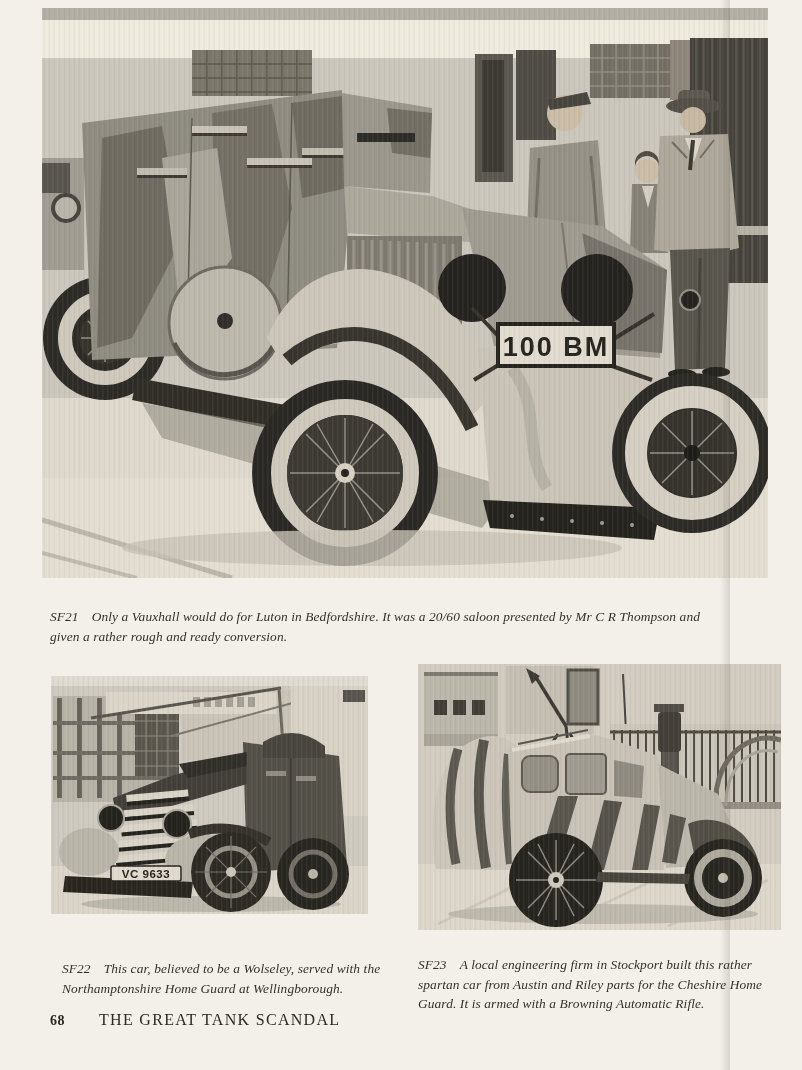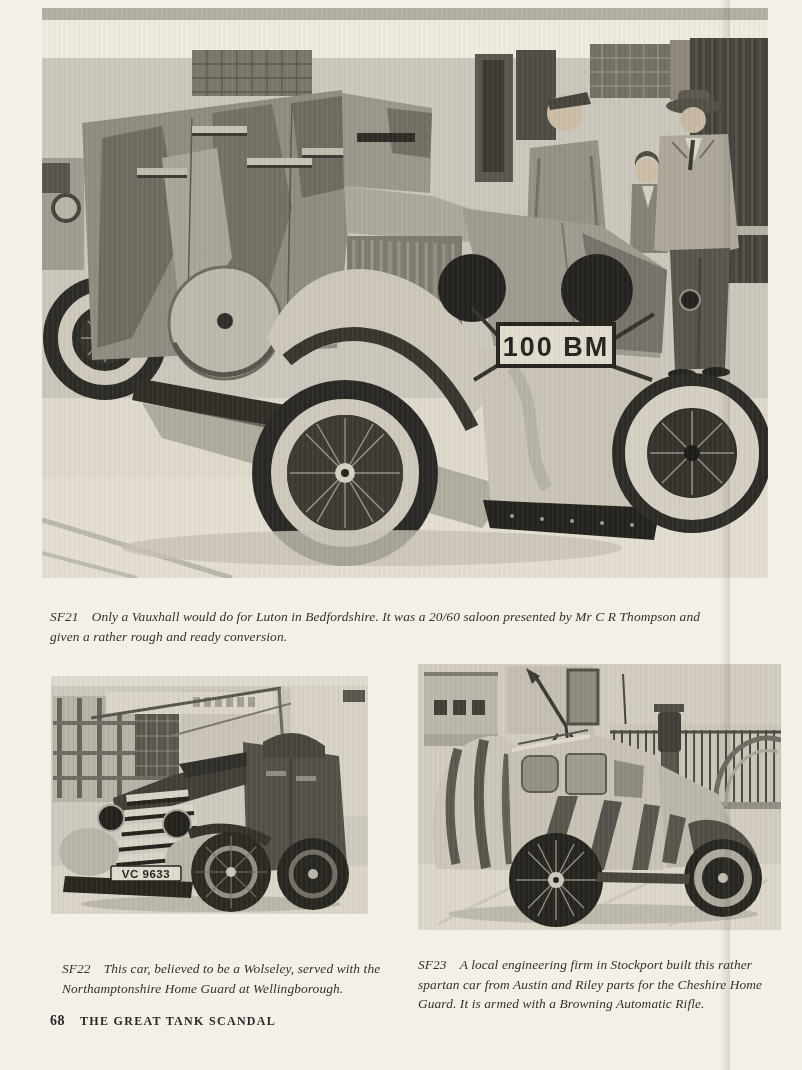--- a/index.html
+++ b/index.html
@@ -29,21 +29,21 @@
     font-size:13.4px;line-height:1.44;
     color:#33302a;
     letter-spacing:0.1px;
   }
   .caption .fig-id{padding-right:13px;}
   .caption-main{left:50px;top:594px;width:676px;}
   .caption-left{left:62px;top:946px;width:336px;}
   .caption-right{left:418px;top:942px;width:368px;}
   .footer{position:absolute;left:50px;top:1011px;color:#2b2924;white-space:nowrap;}
   .footer .page-num{font-size:14px;font-weight:600;letter-spacing:0.5px;}
-  .footer .book-title{font-size:12px;font-weight:700;letter-spacing:1.3px;margin-left:15px;}
+  .footer .book-title{font-size:16px;font-weight:400;letter-spacing:1.3px;margin-left:34px;}
   .plate-text{font-family:"Liberation Sans", sans-serif;font-weight:bold;fill:#23211c;}
 </style>
 </head>
 <body>
 
 <div class="page">
 
   <figure class="photo photo-main">
     <svg viewBox="0 0 726 570" width="726" height="570">
 

